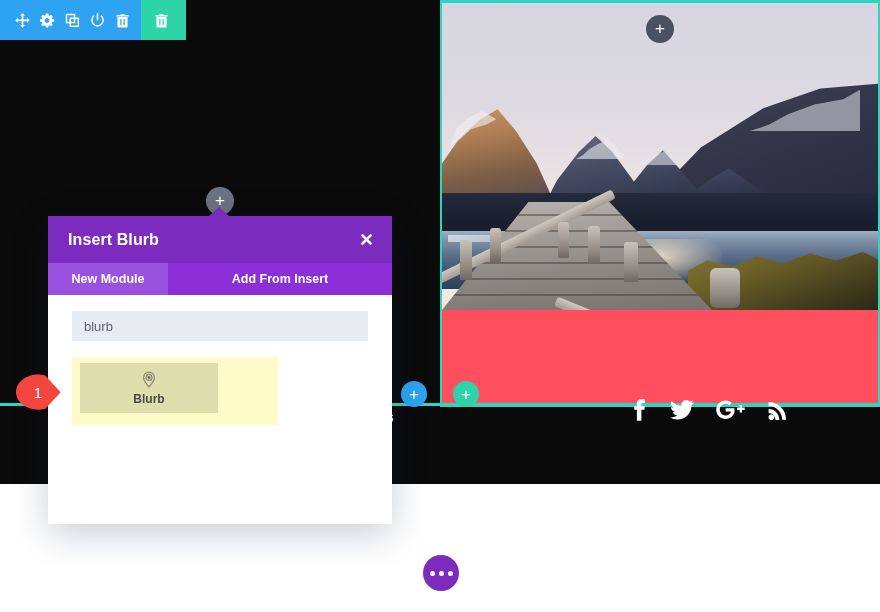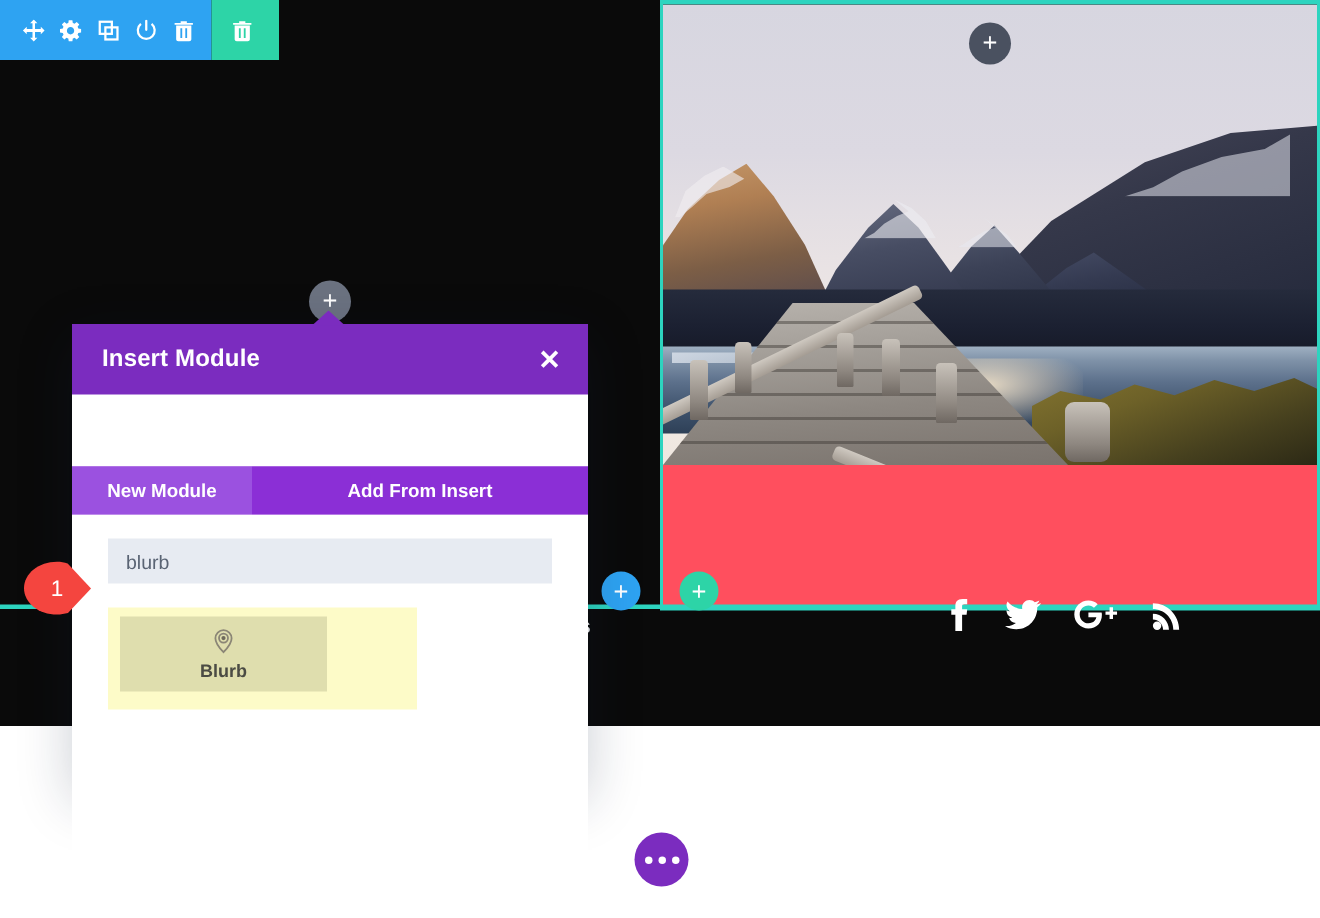--- a/index.html
+++ b/index.html
@@ -197,21 +197,21 @@
     position: absolute; left: 160px; top: -9px; width: 0; height: 0;
     border-left: 11px solid transparent; border-right: 11px solid transparent;
     border-bottom: 10px solid #7b2cbf;
   }
   .modal-header {
     height: 47px; background: #7b2cbf; display: flex; align-items: center;
     justify-content: space-between; padding: 0 18px 0 20px;
   }
   .modal-title { color: #ffffff; font-size: 16px; font-weight: 700; letter-spacing: .1px; }
   .modal-close { color: #ffffff; font-size: 18px; font-weight: 700; cursor: pointer; line-height: 1; }
-  .modal-tabs { display: flex; height: 32px; background: #8b2fd6; margin-top: 48px; }
+  .modal-tabs { display: flex; height: 32px; background: #8b2fd6; }
   .tab {
     display: flex; align-items: center; justify-content: center;
     font-size: 12.5px; font-weight: 700; color: #ffffff; cursor: pointer;
   }
   .tab-active { width: 120px; background: #9b51e0; }
   .tab-inactive { width: 224px; background: #8b2fd6; }
   .modal-body { height: 229px; background: #ffffff; padding: 16px 24px 0 24px; }
   .search-field {
     width: 296px; height: 30px; background: #e7ebf2; border: none;
     padding: 0 12px; font-size: 13px; color: #5a6474;
@@ -366,21 +366,21 @@
             <path d="M2.6 4.3h10.8V14c0 .8-.7 1.4-1.5 1.4H4.1c-.8 0-1.5-.6-1.5-1.4V4.3zm3 2v6.8h1.3V6.3H5.6zm3.5 0v6.8h1.3V6.3H9.1zM10.2 1.2h-4.4v1.3H1.5v1.3h13V2.5h-4.3V1.2z"></path>
           </svg>
       </div>
     </div>
   </div>
 
   <div class="modal">
     <div class="modal-notch"></div>
 
     <div class="modal-header">
-      <span class="modal-title">Insert Module</span>
+      <span class="modal-title">Insert Blurb</span>
       <span class="modal-close">✕</span>
     </div>
 
     <div class="modal-tabs">
       <div class="tab tab-active">New Module</div>
       <div class="tab tab-inactive">Add From Insert</div>
     </div>
 
     <div class="modal-body">
       <input class="search-field" type="text" value="blurb" style="">

